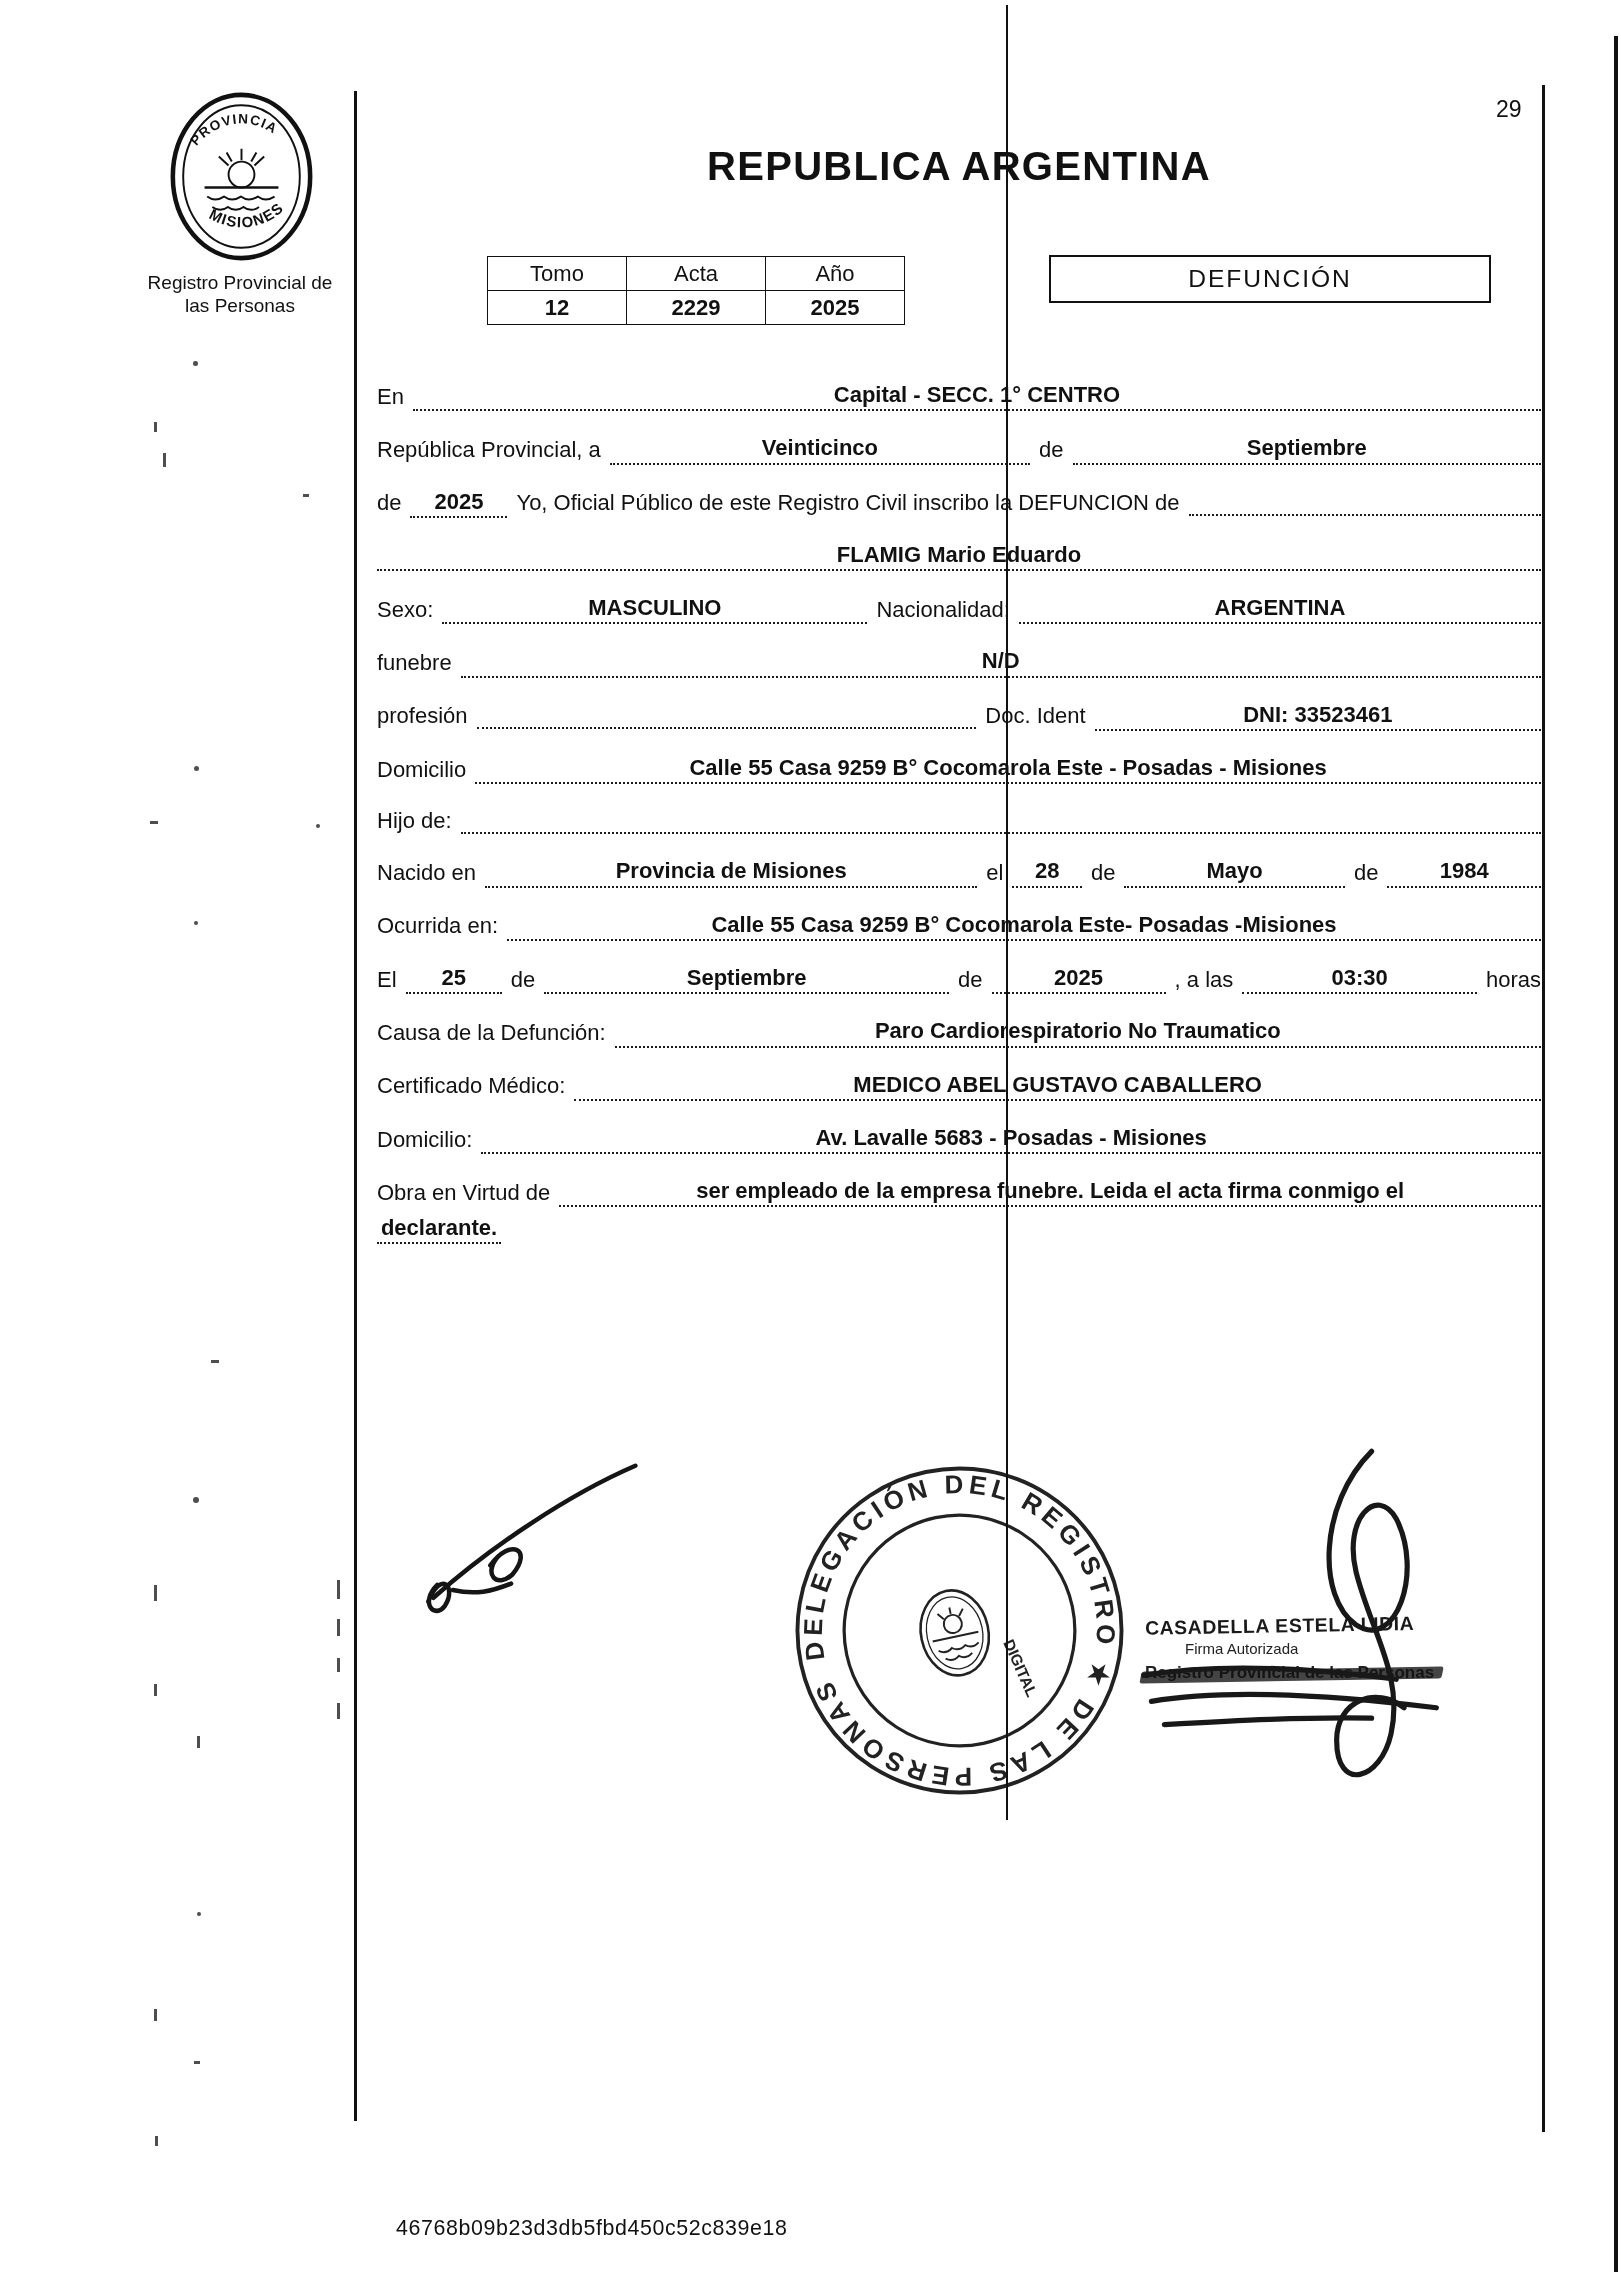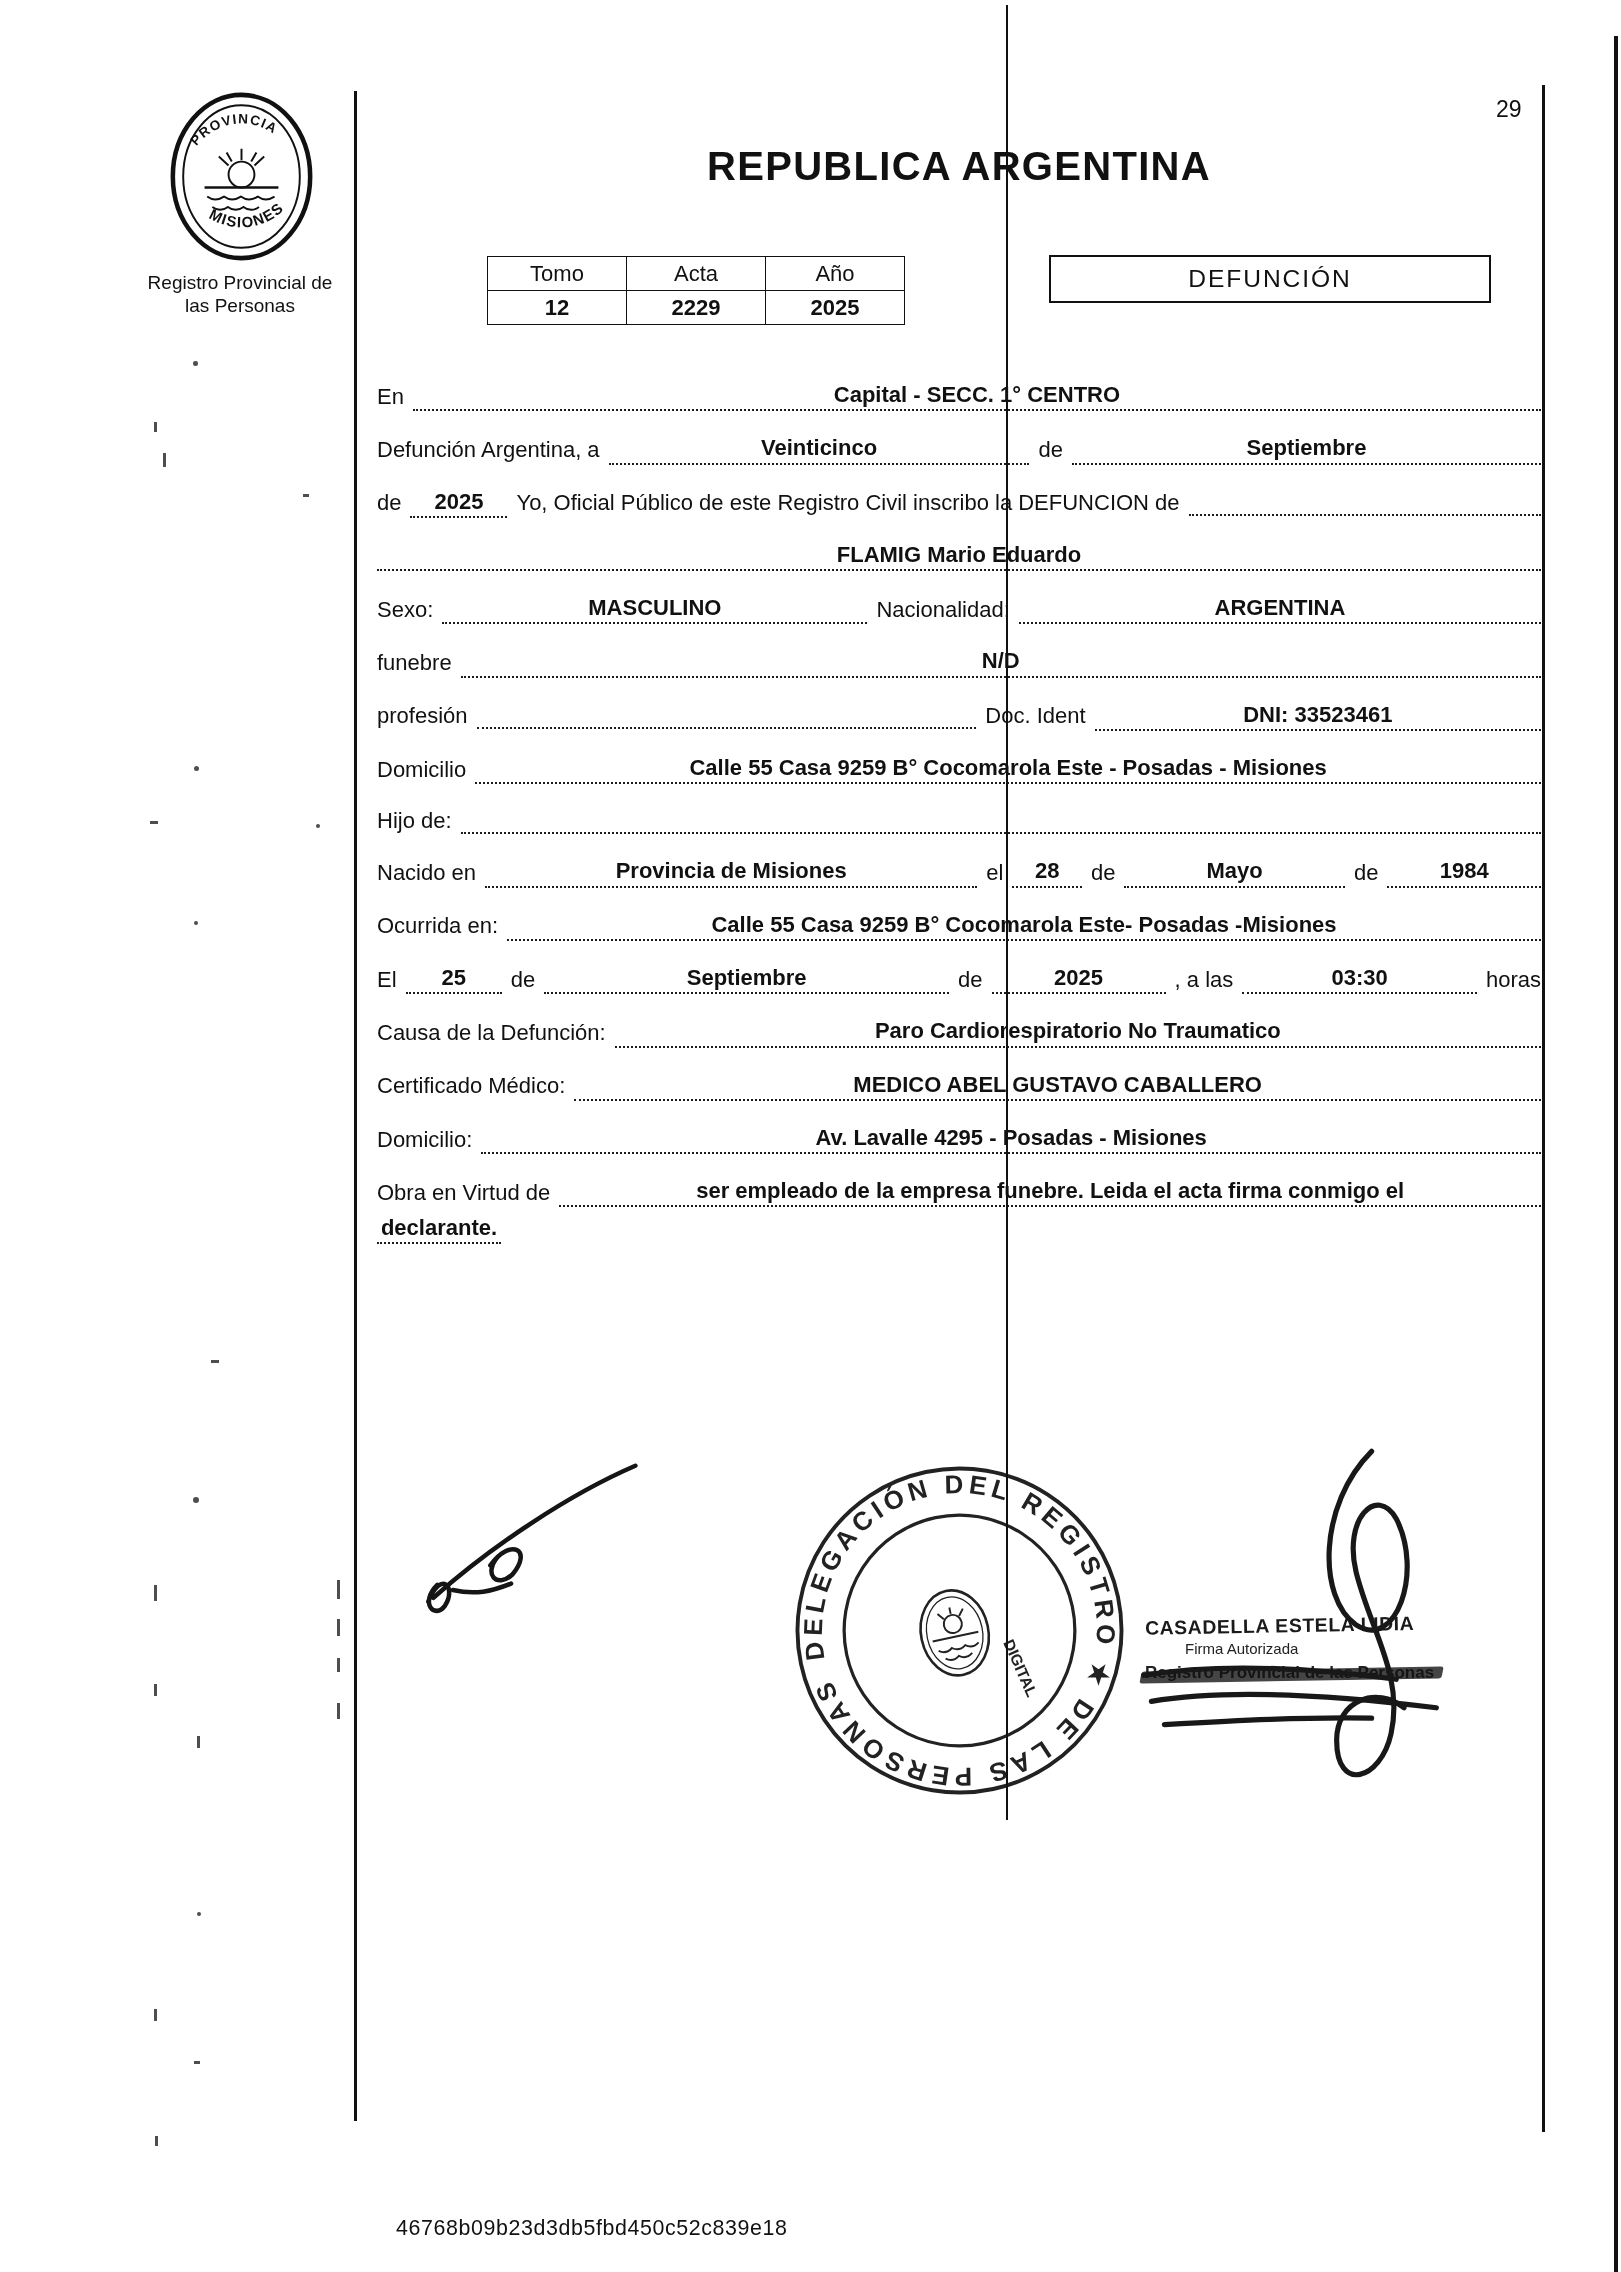--- a/index.html
+++ b/index.html
@@ -122,21 +122,21 @@
   <div class="abs defuncion-box">DEFUNCIÓN</div>
 
   <div class="abs form">
 
     <div class="row">
       <span class="lbl">En</span>
       <span class="fill" style="flex-grow:1">Capital - SECC. 1° CENTRO</span>
     </div>
 
     <div class="row">
-      <span class="lbl">Defunción Argentina, a</span>
+      <span class="lbl">República Provincial, a</span>
       <span class="fill" style="flex-grow:1">Veinticinco</span>
       <span class="lbl-mid">de</span>
       <span class="fill" style="flex-grow:1.15">Septiembre</span>
     </div>
 
     <div class="row">
       <span class="lbl">de</span>
       <span class="fill" style="flex:0 0 97px">2025</span>
       <span class="lbl-mid">Yo, Oficial Público de este Registro Civil inscribo la DEFUNCION de</span>
       <span class="fill" style="flex-grow:1"></span>
@@ -211,21 +211,21 @@
 
     <div class="row">
       <span class="lbl">Certificado Médico:</span>
       <span class="fill" style="flex-grow:1">MEDICO ABEL GUSTAVO CABALLERO</span>
     </div>
 
 
 
     <div class="row">
       <span class="lbl">Domicilio:</span>
-      <span class="fill" style="flex-grow:1">Av. Lavalle 4295 - Posadas - Misiones</span>
+      <span class="fill" style="flex-grow:1">Av. Lavalle 5683 - Posadas - Misiones</span>
     </div>
 
     <div class="row row-tight">
       <span class="lbl">Obra en Virtud de</span>
       <span class="fill" style="flex-grow:1">ser empleado de la empresa funebre. Leida el acta firma conmigo el</span>
     </div>
     <div class="row">
       <span class="fill" style="flex:0 0 auto">declarante.</span>
     </div>
 

